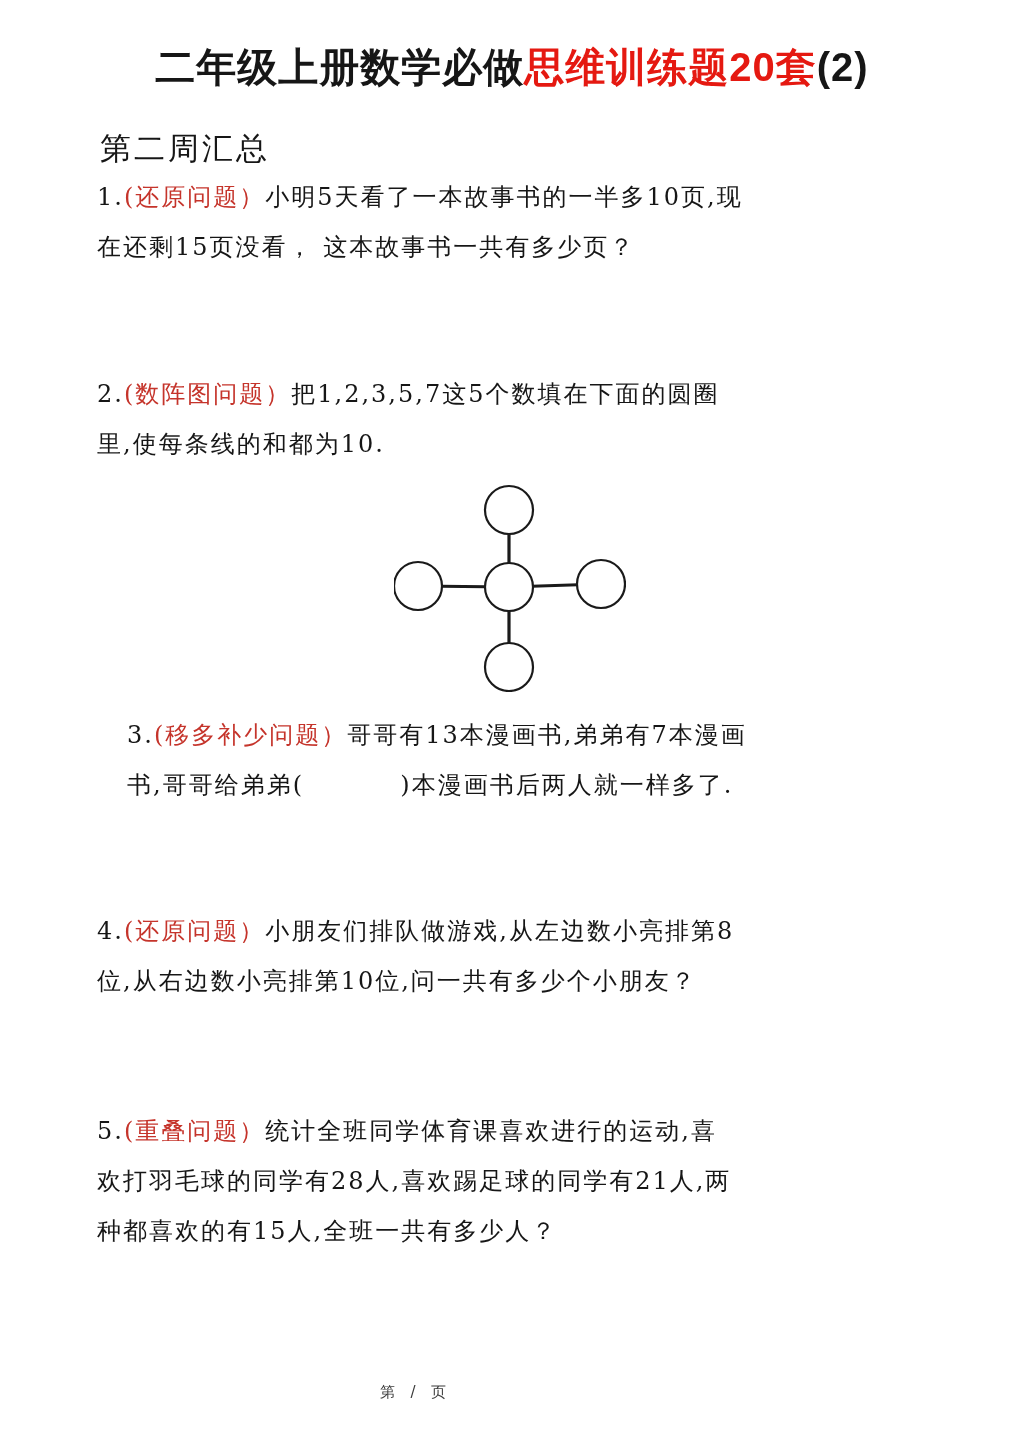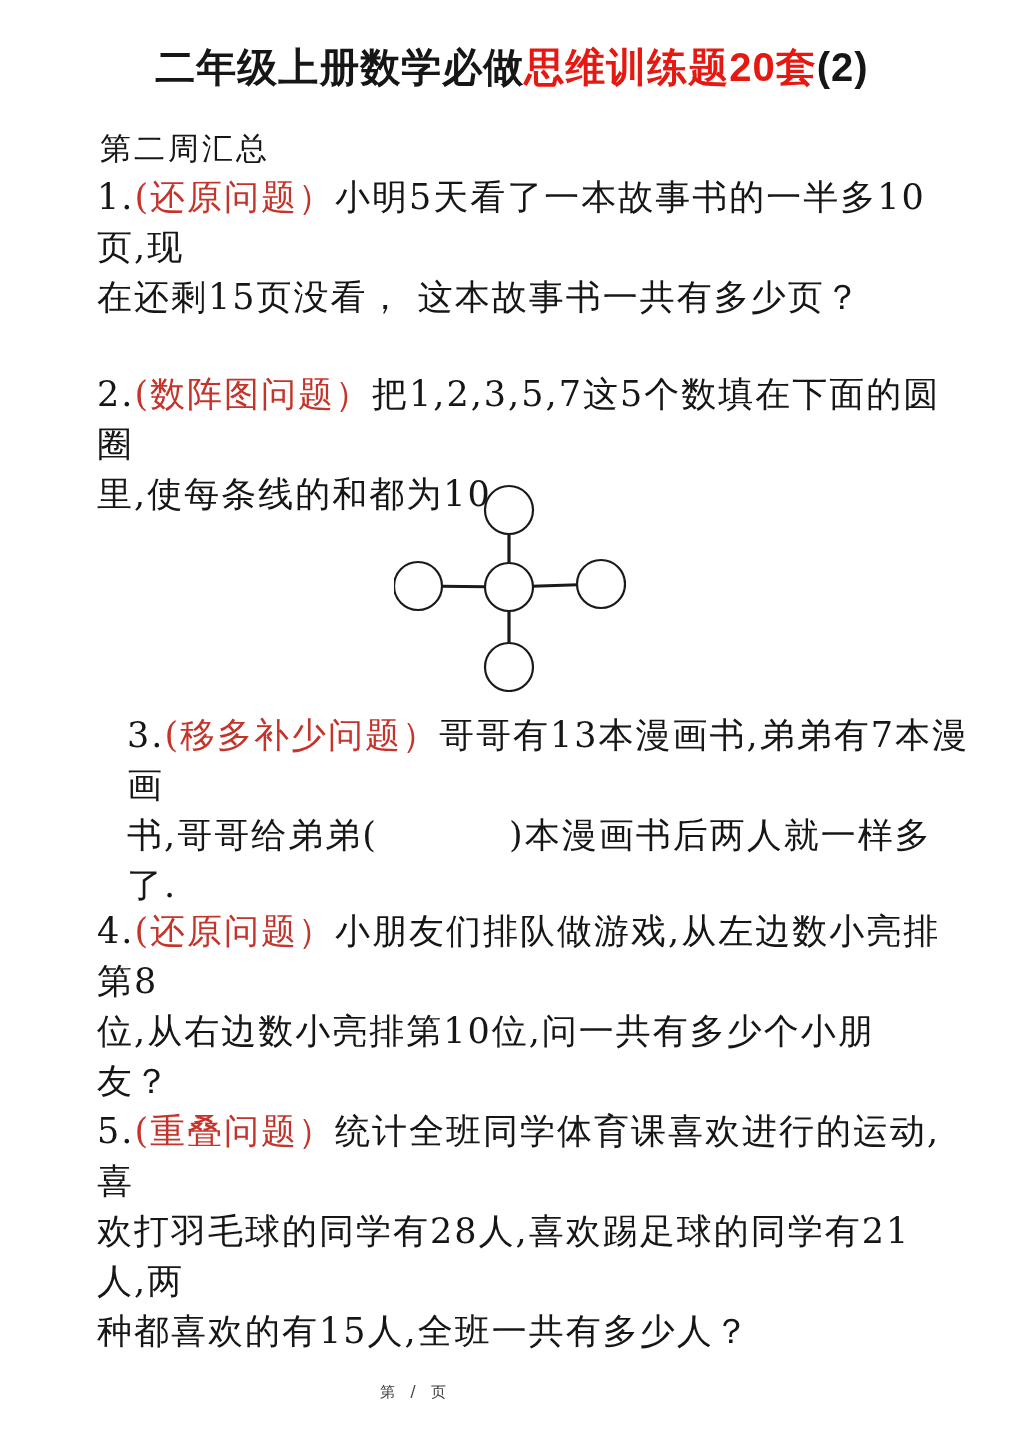--- a/index.html
+++ b/index.html
@@ -33,21 +33,21 @@
   .week{
     position:absolute;
     left:100px;top:128px;
     font-size:31px;
     letter-spacing:3px;
   }
   .problem{
     position:absolute;
     left:97px;
     width:846px;
-    font-size:35px;
+    font-size:24px;
     line-height:50px;
     letter-spacing:2px;
   }
   .problem .num{color:var(--text-black);}
   .problem .label{color:var(--label-red);}
   .problem .ptext{white-space:pre-wrap;}
   .p1{top:172px;}
   .p2{top:369px;}
   .p3{top:710px;margin-left:30px;}
   .p4{top:906px;}

